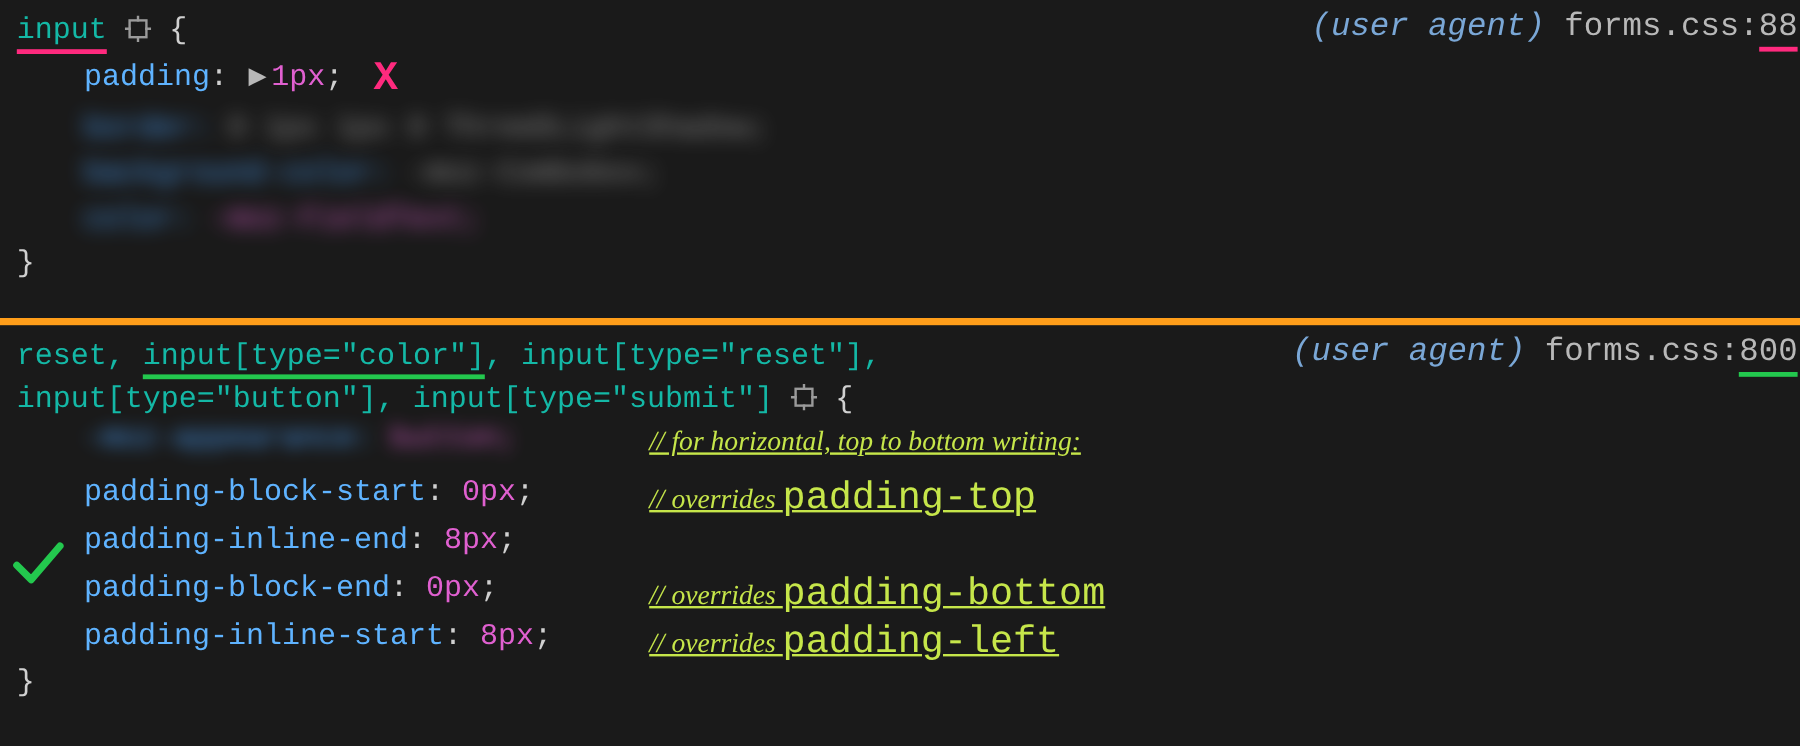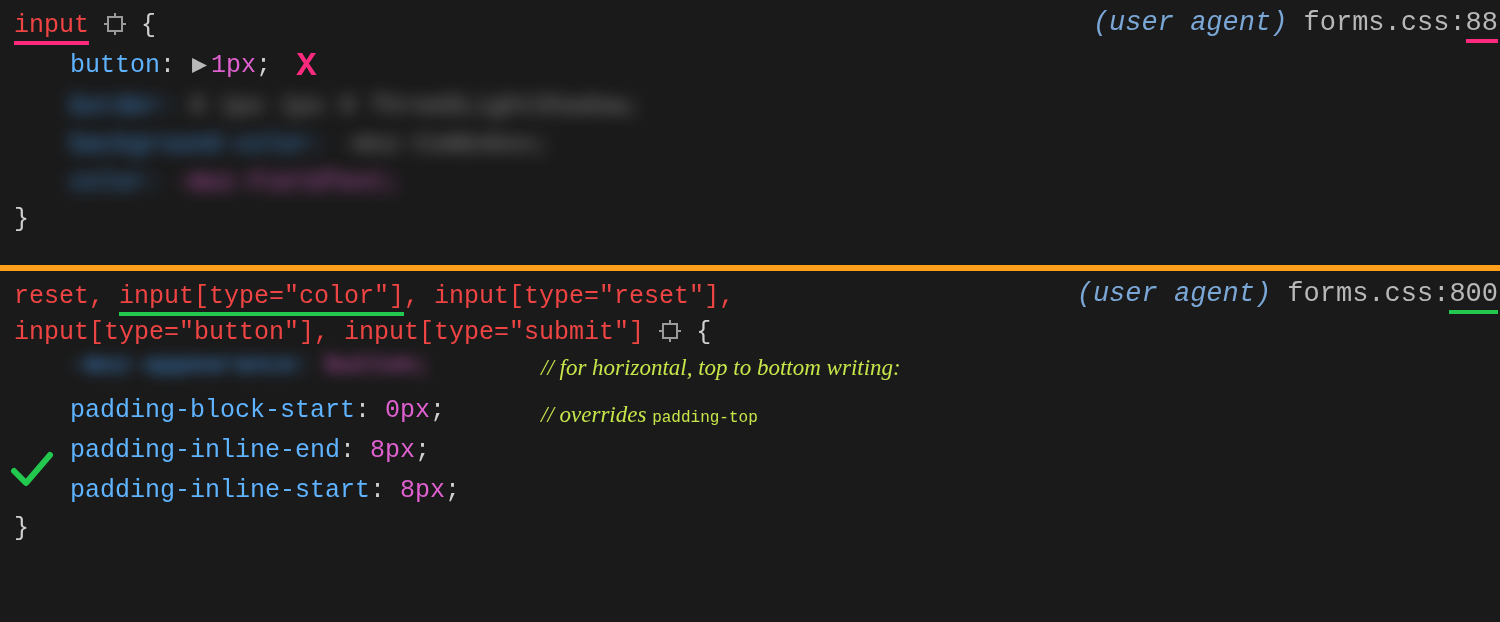--- a/index.html
+++ b/index.html
@@ -28,21 +28,21 @@
     right: 2px;
     font-size: 27px;
   }
   .user-agent { color: #7aa7d6; font-style: italic; }
   .src-file { color: #b8b8b8; }
   .src-colon { color: #b8b8b8; }
   .src-line { color: #b8b8b8; }
   .underline-pink { border-bottom: 4px solid #ff2a7e; padding-bottom: 1px; }
   .underline-green { border-bottom: 4px solid #23c84e; padding-bottom: 1px; }
   .sel { line-height: 36px; }
-  .sel-word { color: #ef4444; }
+  .sel-word { color: #14b8a6; }
   .brace { color: #d0d0d0; }
   .target-icon {
     display: inline-block;
     width: 22px; height: 22px;
     vertical-align: -3px;
   }
   .target-icon svg { display: block; }
   .decl-line {
     padding-left: 56px;
     line-height: 38px;
@@ -80,25 +80,26 @@
     white-space: pre;
   }
   .bl .b-blue { color: #4aa3ff; }
   .bl .b-mag { color: #e060d0; }
   .bl .b-gray { color: #999; }
   .comment {
     color: #c6e64a;
     font-family: "Comic Sans MS", "Marker Felt", cursive;
     font-style: italic;
     font-size: 23px;
+    text-decoration: underline;
   }
   .comment .mono {
     font-family: Consolas, "Courier New", monospace;
     font-style: normal;
-    font-size: 16px;
+    font-size: 32px;
   }
   .p2-blurred {
     padding-left: 56px;
     height: 40px;
     position: relative;
   }
   .p2-blurred .bl2 {
     filter: blur(7px);
     opacity: 0.9;
     display: inline-block;
@@ -146,21 +147,21 @@
         <line x1="11" y1="0" x2="11" y2="5" stroke="#9a9a9a" stroke-width="2"></line>
         <line x1="11" y1="17" x2="11" y2="22" stroke="#9a9a9a" stroke-width="2"></line>
         <line x1="0" y1="11" x2="5" y2="11" stroke="#9a9a9a" stroke-width="2"></line>
         <line x1="17" y1="11" x2="22" y2="11" stroke="#9a9a9a" stroke-width="2"></line>
       </svg>
     </span>
     <span class="brace"> {</span>
   </div>
 
   <div class="decl-line">
-    <span class="prop">button</span><span class="colon">: </span><span class="expand-tri">▶</span><span class="val">1px</span><span class="semi">;</span>
+    <span class="prop">padding</span><span class="colon">: </span><span class="expand-tri">▶</span><span class="val">1px</span><span class="semi">;</span>
     <span class="x-mark">X</span>
   </div>
 
   <div class="blurred-block">
     <div class="bl"><span class="b-blue">border:</span> <span class="b-gray">0 1px 1px 0 ThreeDLightShadow;</span></div>
     <div class="bl"><span class="b-blue">background-color:</span> <span class="b-gray">-moz-Combobox;</span></div>
     <div class="bl"><span class="b-blue">color:</span> <span class="b-mag">-moz-FieldText;</span></div>
   </div>
 
   <div class="sel"><span class="brace">}</span></div>
@@ -197,21 +198,26 @@
   </div>
 
   <div class="decl-row2">
     <span class="prop">padding-block-start</span><span class="colon">: </span><span class="val">0px</span><span class="semi">;</span>
     <span class="comment"><span>// overrides </span><span class="mono">padding-top</span></span>
   </div>
   <div class="decl-row2">
     <span class="prop">padding-inline-end</span><span class="colon">: </span><span class="val">8px</span><span class="semi">;</span>
   </div>
   <div class="decl-row2">
+    <span class="prop">padding-block-end</span><span class="colon">: </span><span class="val">0px</span><span class="semi">;</span>
+    <span class="comment"><span>// overrides </span><span class="mono">padding-bottom</span></span>
+  </div>
+  <div class="decl-row2">
     <span class="prop">padding-inline-start</span><span class="colon">: </span><span class="val">8px</span><span class="semi">;</span>
+    <span class="comment"><span>// overrides </span><span class="mono">padding-left</span></span>
   </div>
 
   <div class="sel"><span class="brace">}</span></div>
 
   <div class="check">
     <svg width="44" height="40" viewBox="0 0 44 40">
       <path d="M4 22 L16 34 L40 6" fill="none" stroke="#23c84e" stroke-width="6" stroke-linecap="round" stroke-linejoin="round"></path>
     </svg>
   </div>
 </div>

